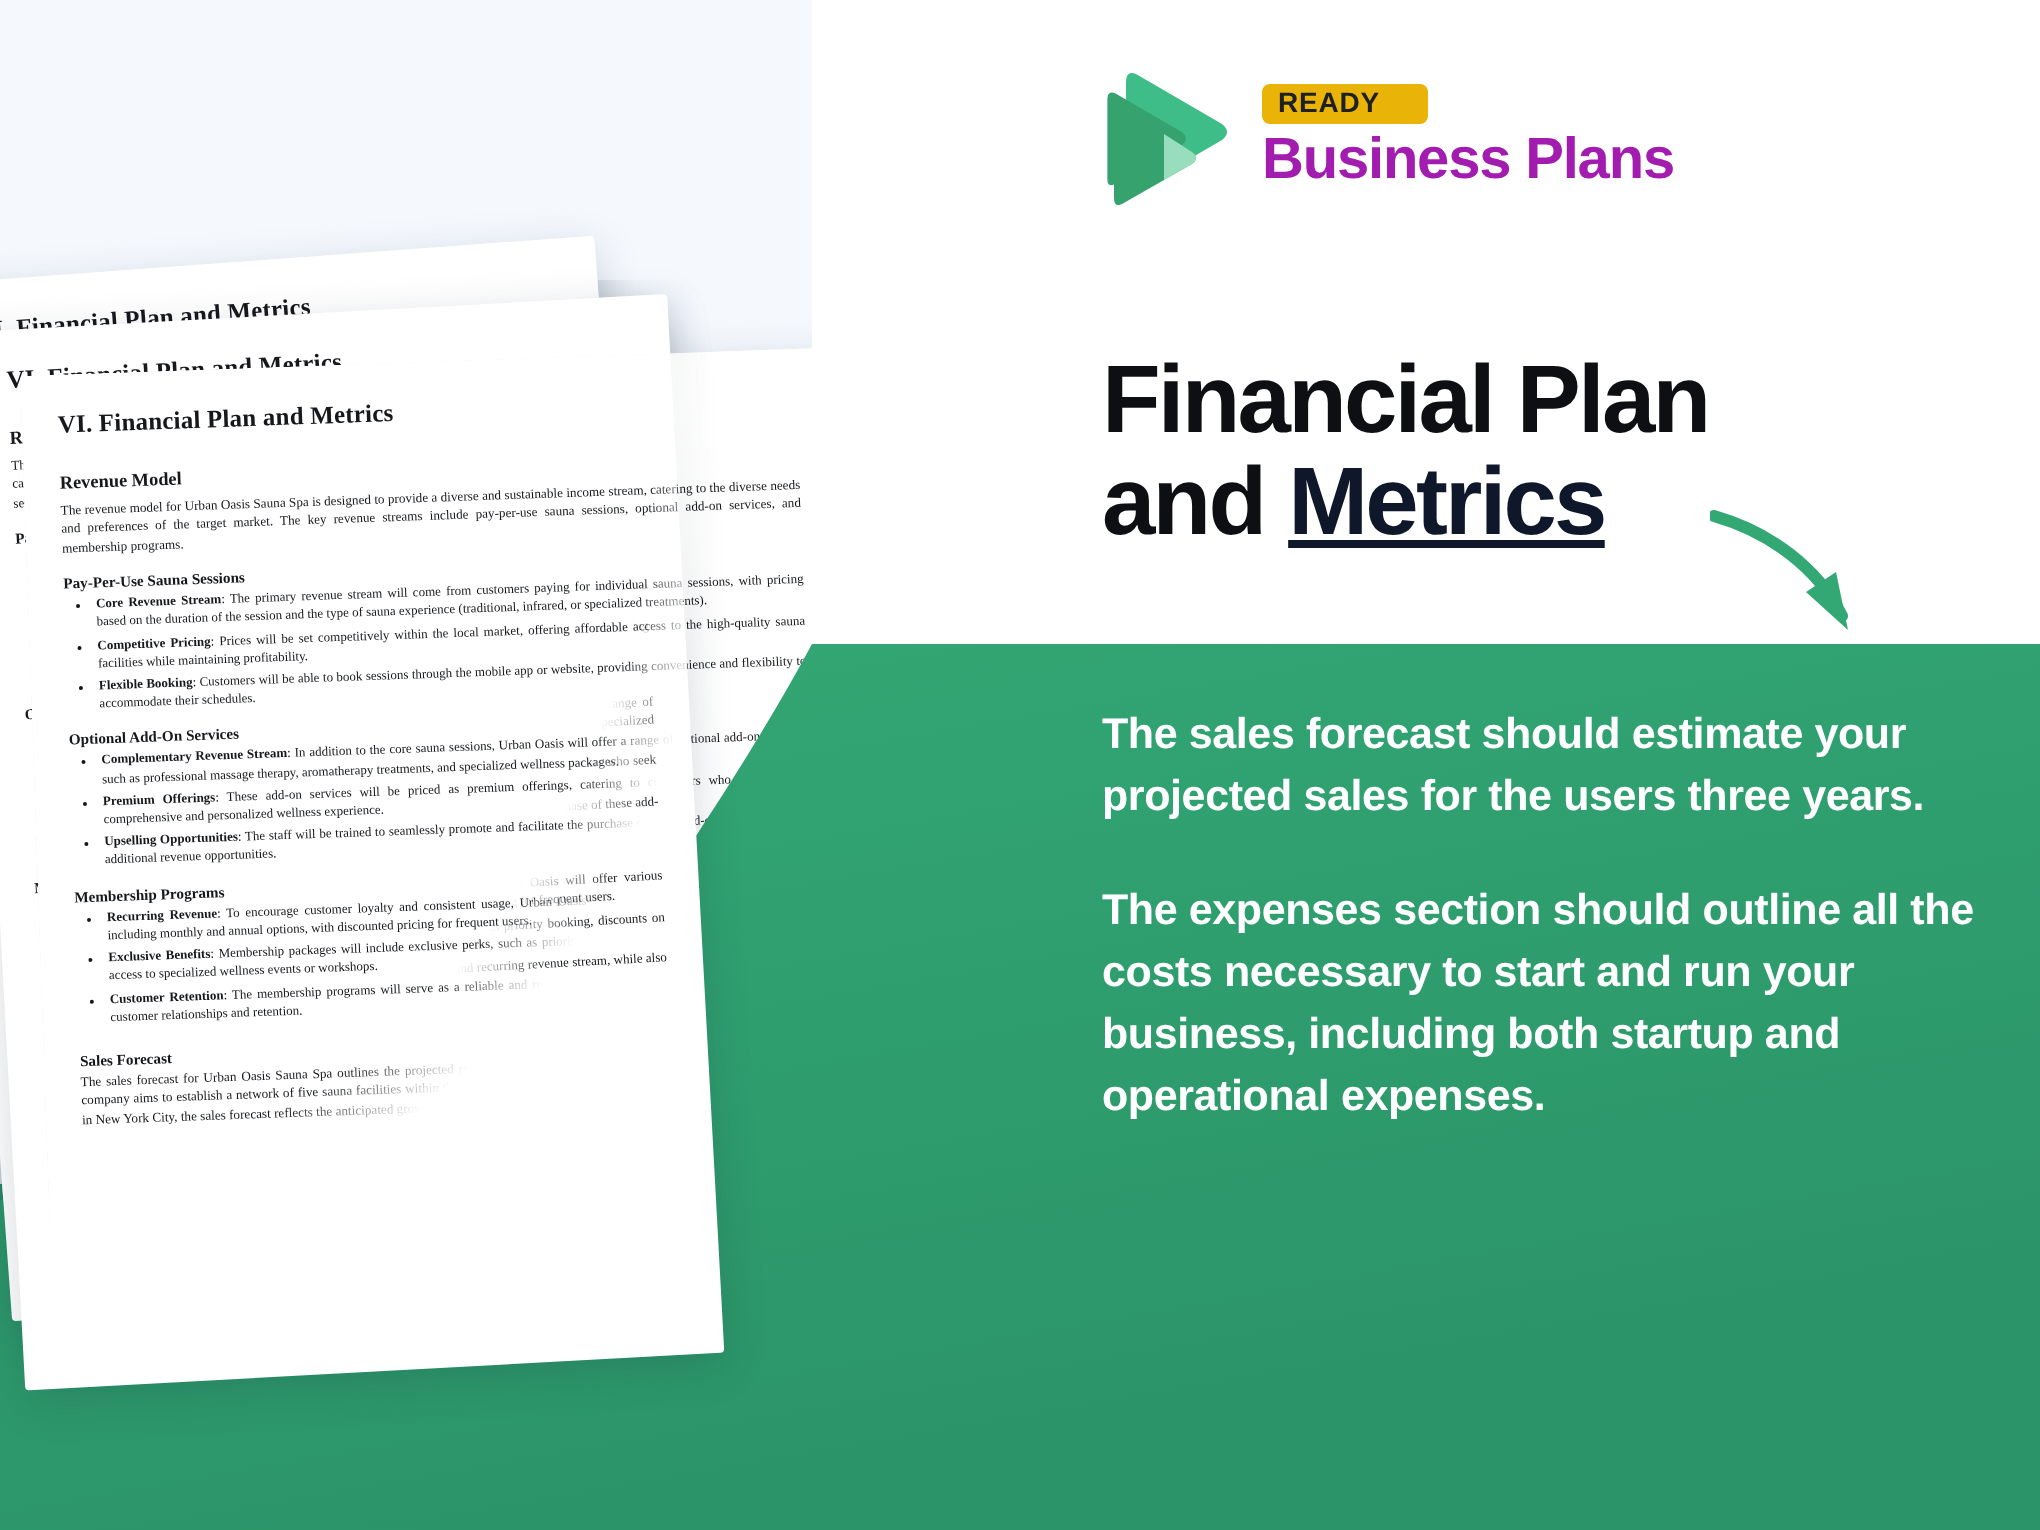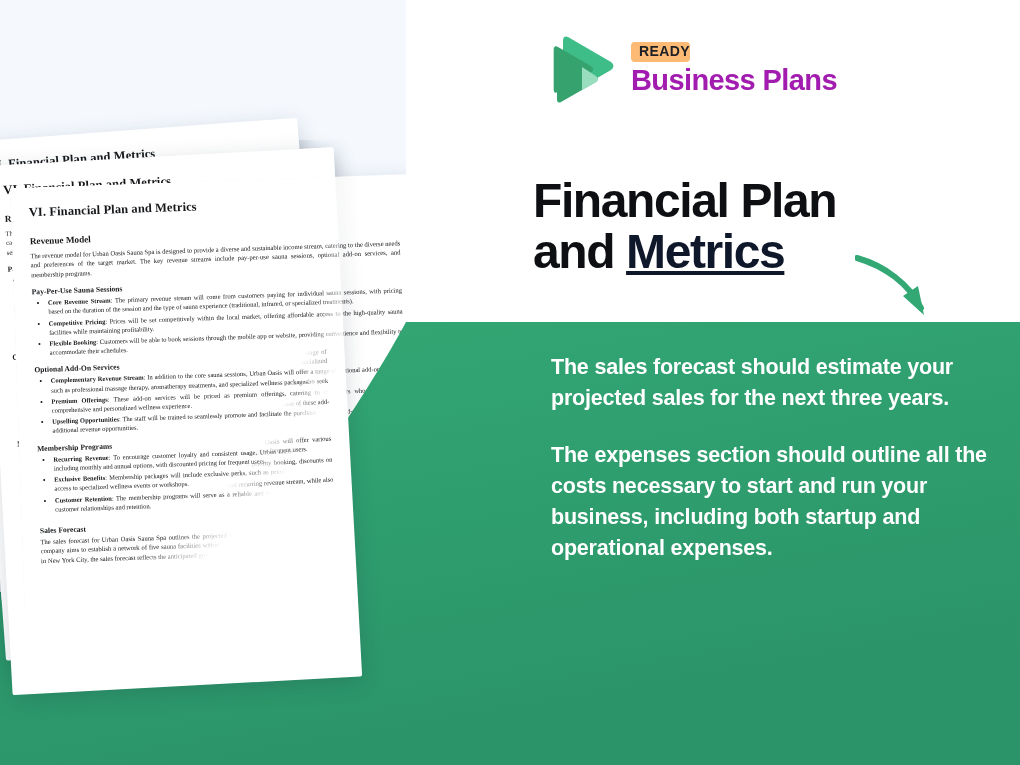--- a/index.html
+++ b/index.html
@@ -74,28 +74,28 @@
     position:absolute;left:180px;top:300px;width:260px;height:300px;
     background:linear-gradient(115deg, rgba(0,0,0,0) 40%, rgba(0,0,0,.10) 78%, rgba(0,0,0,.16) 100%);
     transform:rotate(-2deg);transform-origin:left top;pointer-events:none;
   }
 
   
   .logo-wrap{position:absolute;left:549px;top:33px;display:flex;align-items:center;gap:16px;}
   .logo-mark{width:66px;height:72px;position:relative;flex:none;}
   .logo-text{display:flex;flex-direction:column;gap:3px;}
   .ready-badge{
-    align-self:flex-start;background:#fdba74;color:#1d2024;
+    align-self:flex-start;background:#eab308;color:#1d2024;
     font-size:14px;font-weight:700;letter-spacing:.4px;
-    padding:2px 0 3px 8px;border-radius:4px;line-height:1.1;
+    padding:2px 24px 3px 8px;border-radius:4px;line-height:1.1;
   }
   .brand-name{font-size:29px;font-weight:700;color:#a21caf;letter-spacing:-.6px;line-height:1.05;}
 
   .headline{
-    position:absolute;left:533px;top:176px;width:430px;
+    position:absolute;left:551px;top:176px;width:430px;
     font-size:48px;line-height:1.06;font-weight:700;color:#0d0f12;letter-spacing:-1.4px;
   }
   .headline .accent{color:#0f172a;text-decoration:underline;}
 
   .arrow-svg{position:absolute;left:855px;top:252px;width:110px;height:72px;}
 
   .body-copy{
     position:absolute;left:551px;top:352px;width:448px;
     color:#ffffff;font-size:21.5px;line-height:1.44;font-weight:700;letter-spacing:-.2px;
   }
@@ -324,17 +324,17 @@
     <span>Financial Plan</span><br>
     <span>and </span><span class="accent">Metrics</span>
   </div>
 
   <svg class="arrow-svg" viewBox="0 0 110 72">
     <path d="M2 6 C 30 14, 54 32, 66 56" stroke="#33a875" stroke-width="6" fill="none" stroke-linecap="round"></path>
     <path d="M48 44 L69 63 L63 34 Z" fill="#33a875"></path>
   </svg>
 
   <div class="body-copy">
-    <p>The sales forecast should estimate your projected sales for the next three years.</p>
+    <p>The sales forecast should estimate your projected sales for the users three years.</p>
     <p>The expenses section should outline all the costs necessary to start and run your business, including both startup and operational expenses.</p>
   </div>
 
 </div>
 
 </body></html>

